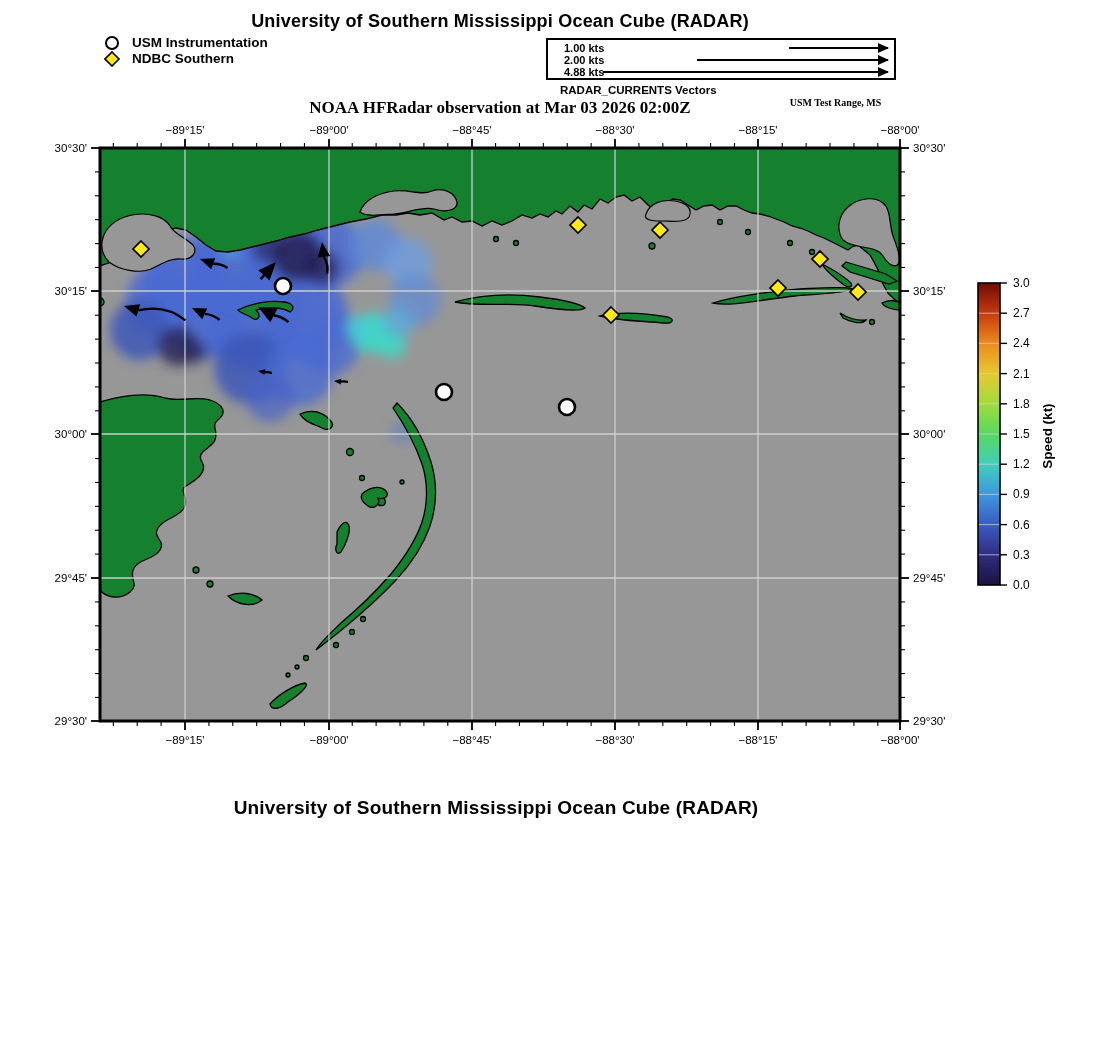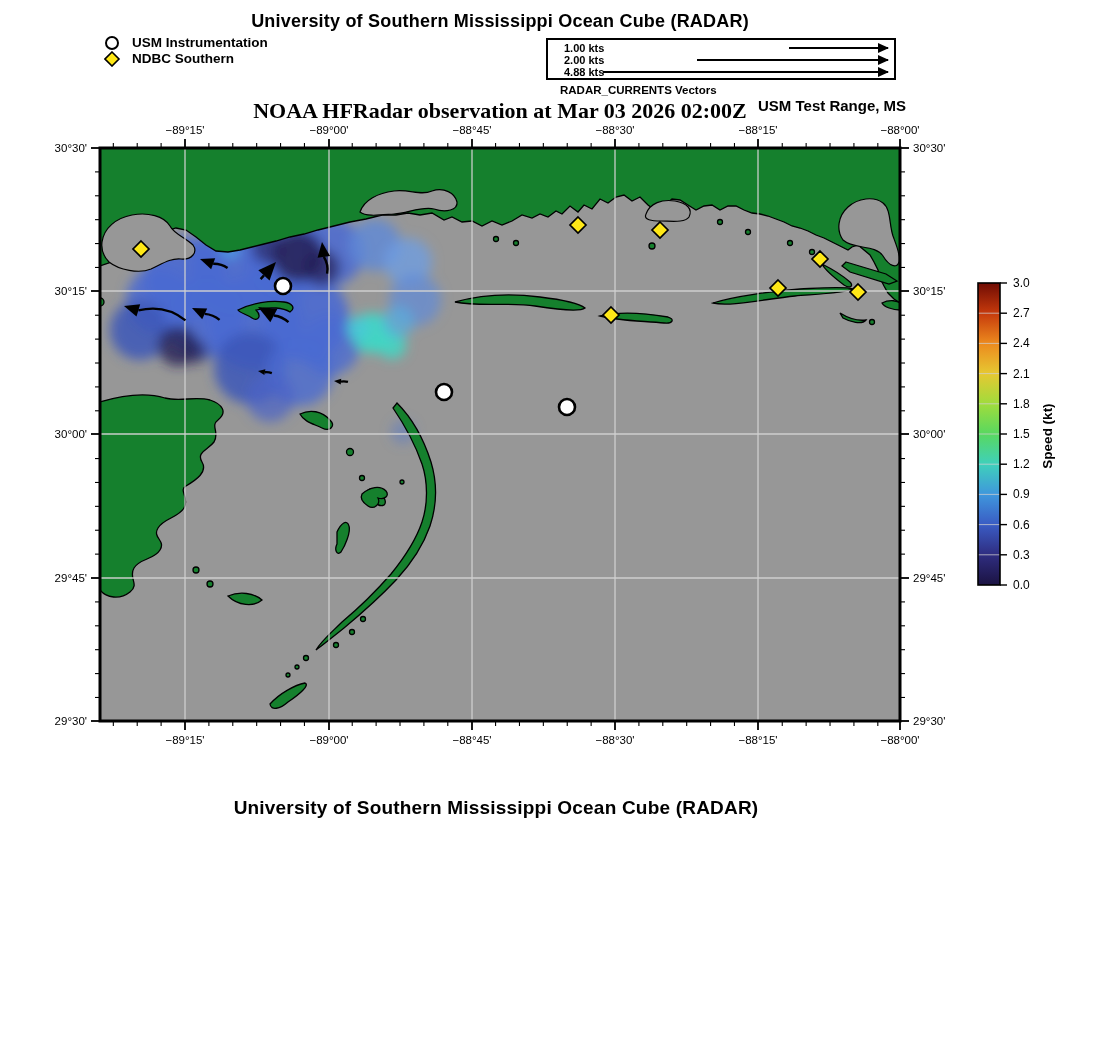--- a/index.html
+++ b/index.html
@@ -13,22 +13,22 @@
   #legend{left:104px;top:35px;}
   .legend-row{display:flex;align-items:flex-start;height:16px;gap:8px;}
   .legend-row span.lbl{font-size:13.5px;font-weight:bold;margin-left:3px;}
   #vector-box{left:546px;top:38px;width:350px;height:42px;border:2px solid #000;box-sizing:border-box;background:#fff;}
   .vrow{position:absolute;left:0;width:100%;height:12px;}
   .vlabel{position:absolute;left:16px;top:0;font-size:11px;font-weight:bold;line-height:12px;}
   .varrow{position:absolute;right:6px;top:5px;height:2px;background:#000;}
   .vhead{position:absolute;right:-1px;top:-4px;width:0;height:0;
          border-left:11px solid #000;border-top:5px solid transparent;border-bottom:5px solid transparent;}
   #vector-caption{left:547px;top:84px;font-size:11.5px;font-weight:bold;margin-left:13px;}
-  #subtitle{top:98px;left:0;width:1000px;text-align:center;font-family:"Liberation Serif",serif;font-size:22px;font-weight:bold;}
-  #region-label{top:97px;left:758px;width:155px;text-align:left;font-family:Liberation Sans, sans-serif;font-size:15px;font-weight:bold;}
+  #subtitle{top:98px;left:0;width:1000px;text-align:center;font-family:"Liberation Serif",serif;font-size:17px;font-weight:bold;}
+  #region-label{top:97px;left:758px;width:155px;text-align:center;font-family:Liberation Serif, serif;font-size:10px;font-weight:bold;}
   
   .land{fill:var(--land);stroke:#000;stroke-width:1.3;}
   .bay{fill:var(--ocean);stroke:#000;stroke-width:1.2;}
   .gridline{stroke:var(--grid);stroke-width:1.3;opacity:.95;}
   .tick{stroke:#000;}
   .ticklabel{font-family:"Liberation Sans",sans-serif;font-size:11.5px;fill:#000;}
   .cb-label{font-family:"Liberation Sans",sans-serif;font-size:12px;fill:#000;}
   .speed-label{font-family:"Liberation Sans",sans-serif;font-size:13.5px;font-weight:bold;fill:#000;}
   .frame{fill:none;stroke:#000;stroke-width:3;}
 </style>

